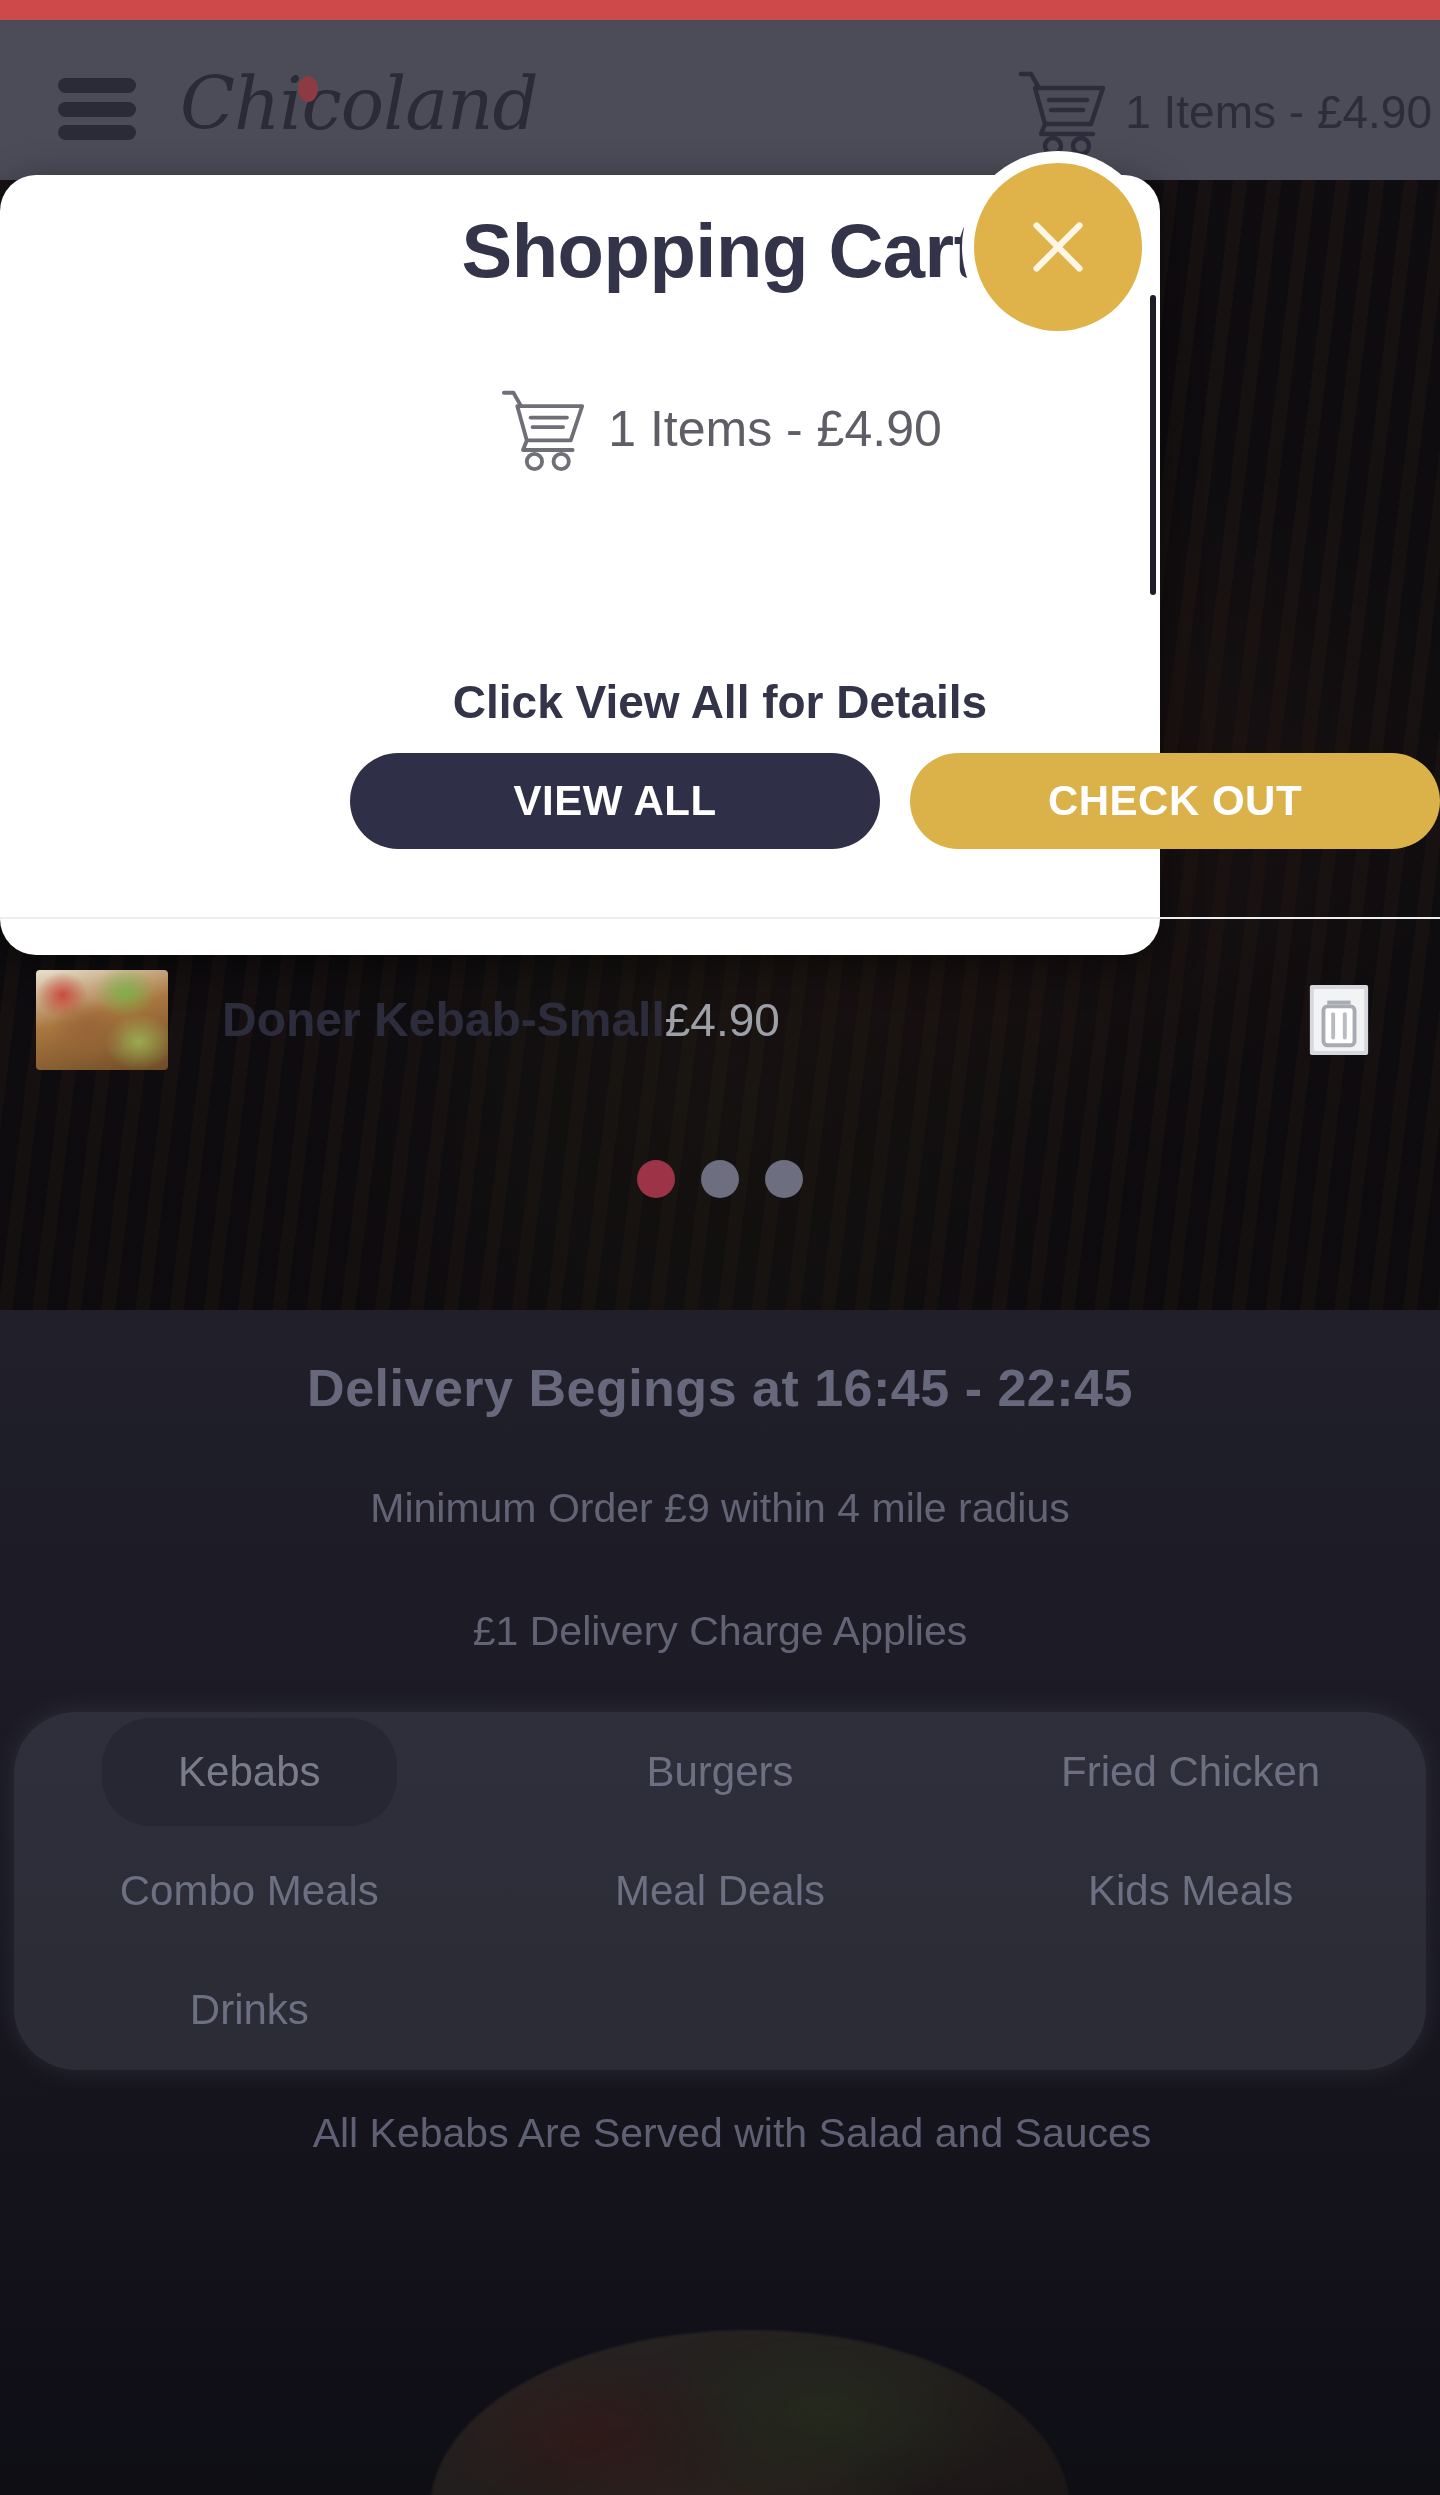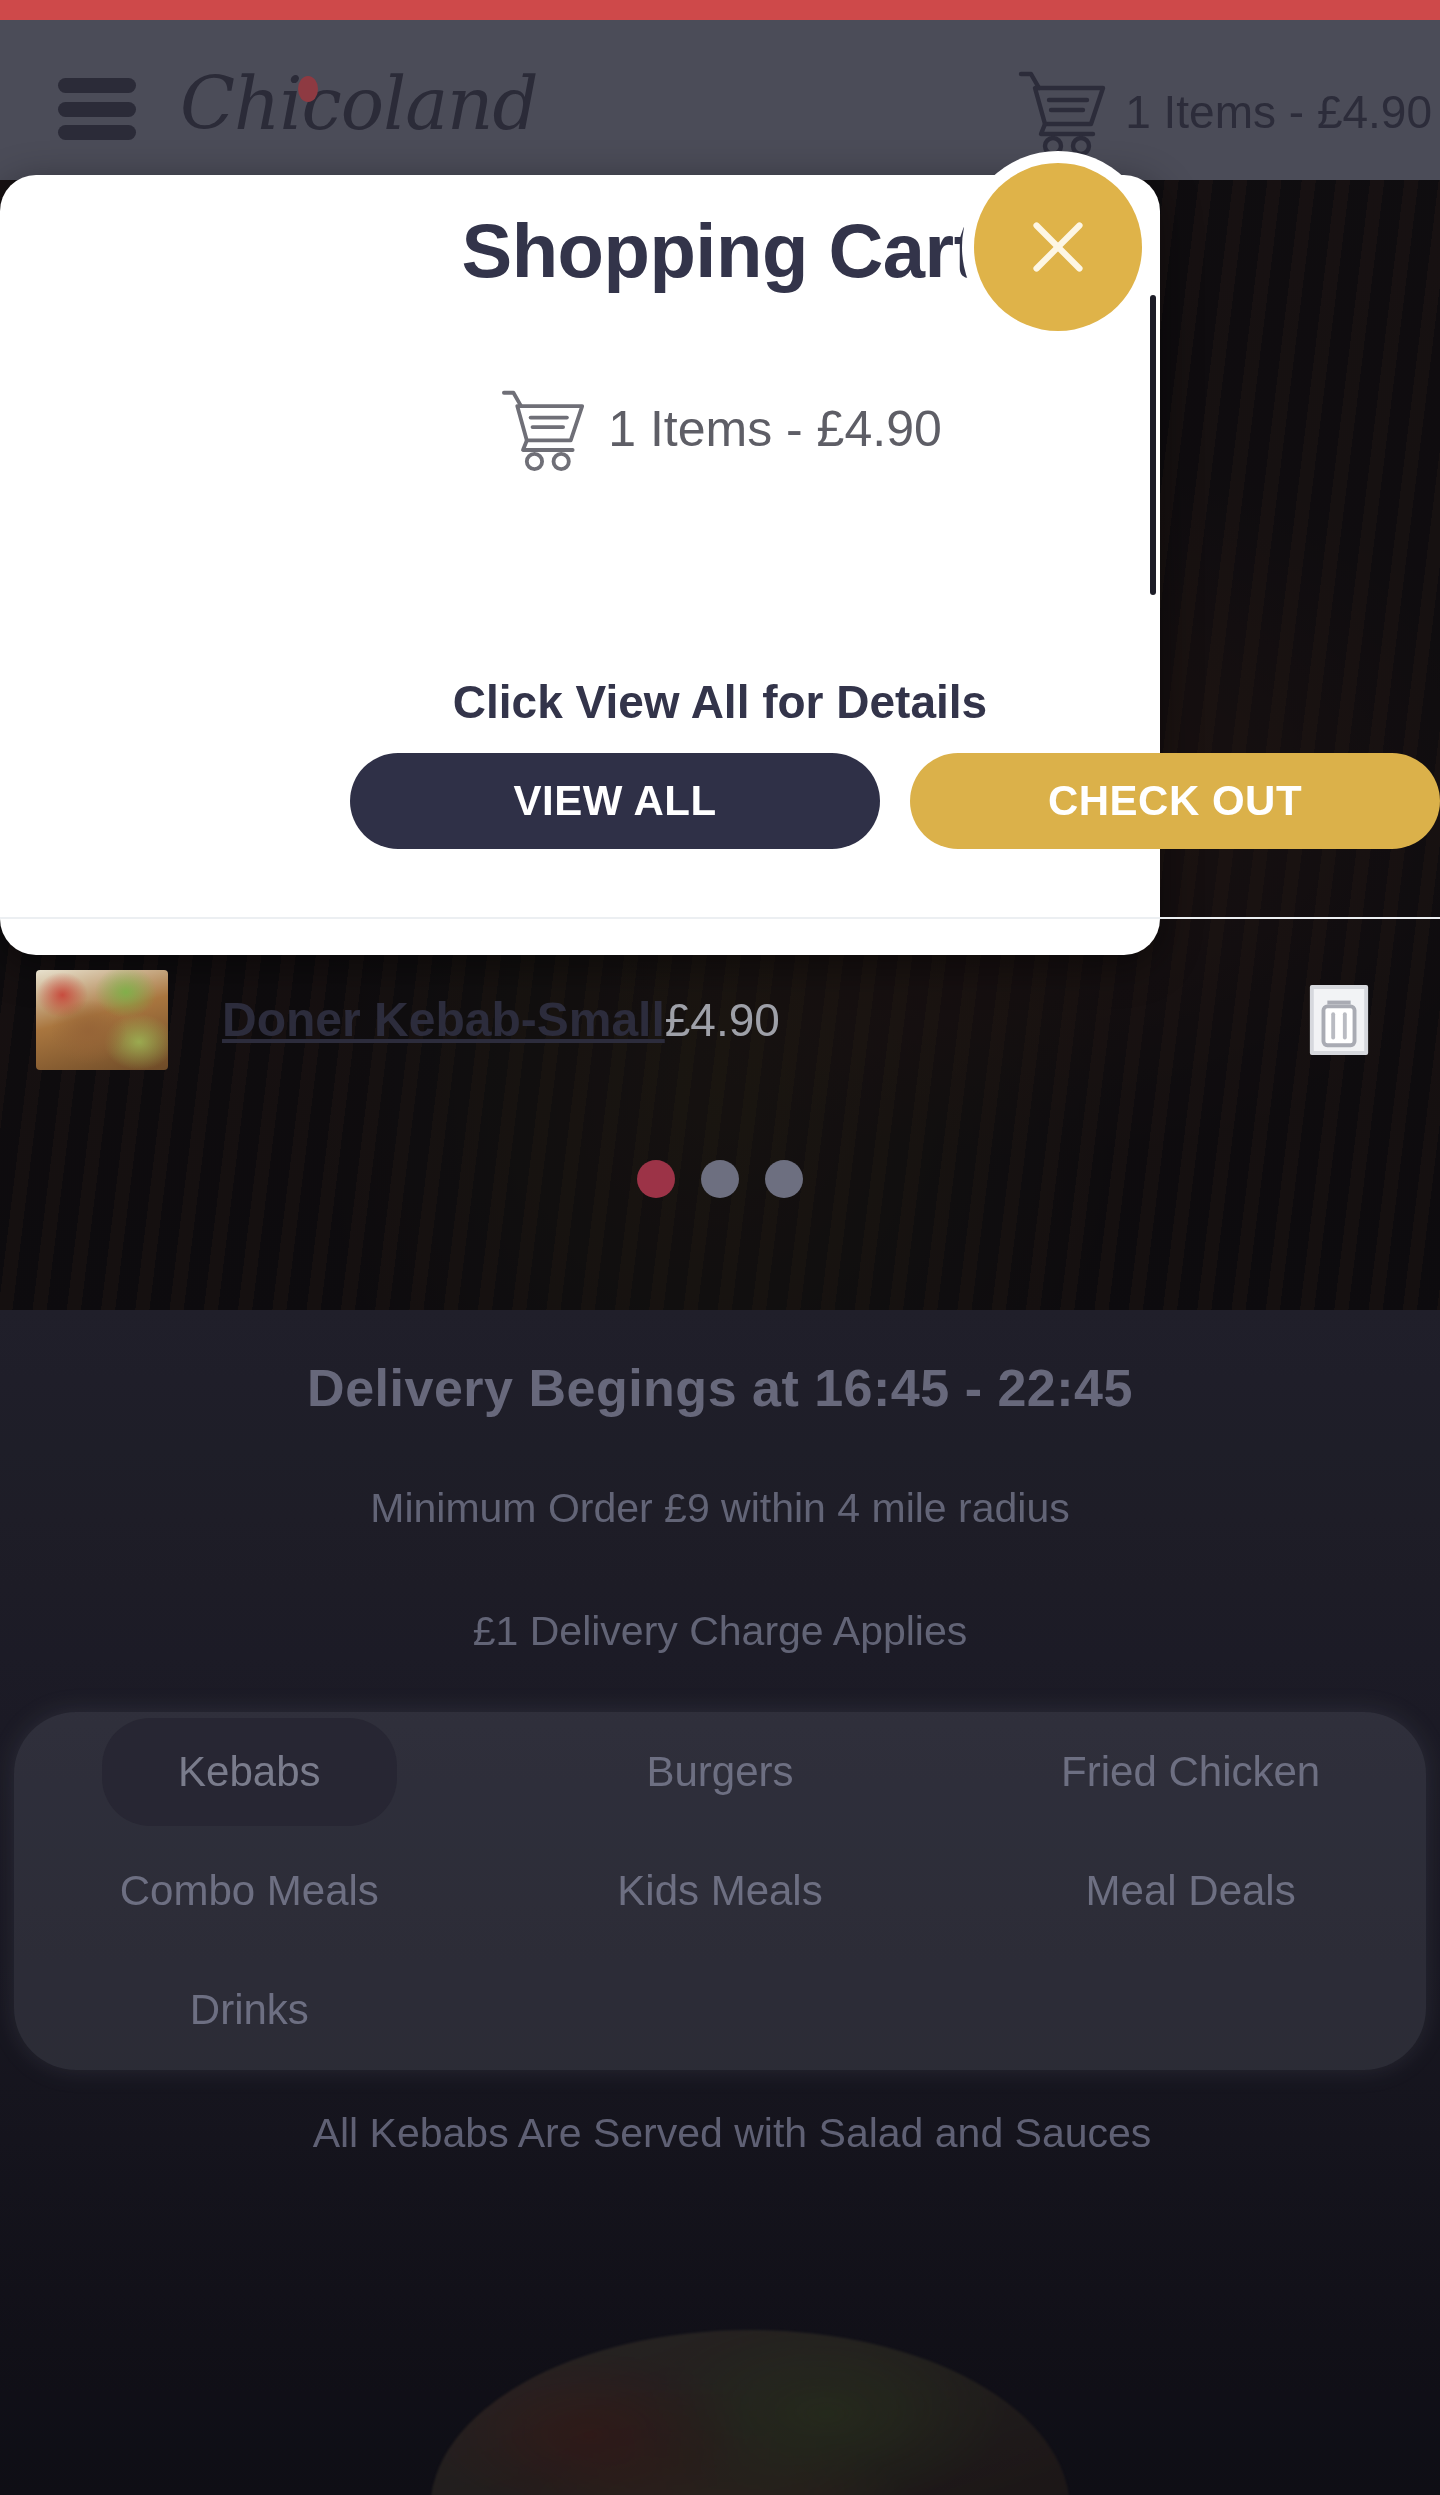--- a/index.html
+++ b/index.html
@@ -228,21 +228,20 @@
       radial-gradient(ellipse 30% 35% at 20% 25%, rgba(200,60,50,0.85), transparent 65%),
       radial-gradient(ellipse 35% 38% at 68% 22%, rgba(120,180,70,0.85), transparent 68%),
       radial-gradient(ellipse 40% 45% at 40% 62%, rgba(150,100,55,0.95), transparent 72%),
       radial-gradient(ellipse 38% 40% at 78% 72%, rgba(160,195,90,0.75), transparent 70%),
       linear-gradient(165deg, #e8e2cf 0%, #a9763f 45%, #6d4a27 100%);
   }
   .item-name {
     margin-left: 54px;
     font-size: 48px; font-weight: 700; color: #2c2c3c;
     white-space: nowrap;
-    text-decoration: underline;
   }
   .item-price {
     font-size: 46px; font-weight: 400; color: #9ea0a8;
     white-space: nowrap;
   }
   .item-delete {
     position: absolute; right: 68px; top: 46px;
     cursor: pointer;
   }
 
@@ -274,22 +273,22 @@
 
   <div class="delivery-title">Delivery Begings at 16:45 - 22:45</div>
   <div class="delivery-line1">Minimum Order £9 within 4 mile radius</div>
   <div class="delivery-line2">£1 Delivery Charge Applies</div>
 
   <div class="category-panel">
     <div class="cat-btn active">Kebabs</div>
     <div class="cat-btn">Burgers</div>
     <div class="cat-btn">Fried Chicken</div>
     <div class="cat-btn">Combo Meals</div>
+    <div class="cat-btn">Meal Deals</div>
     <div class="cat-btn">Kids Meals</div>
-    <div class="cat-btn">Meal Deals</div>
     <div class="cat-btn">Drinks</div>
   </div>
 
   <div class="kebab-note">All Kebabs Are Served with Salad and Sauces</div>
 
   <div class="scrim"></div>
 
   <div class="header">
     <div class="hamburger">
       <span></span>

